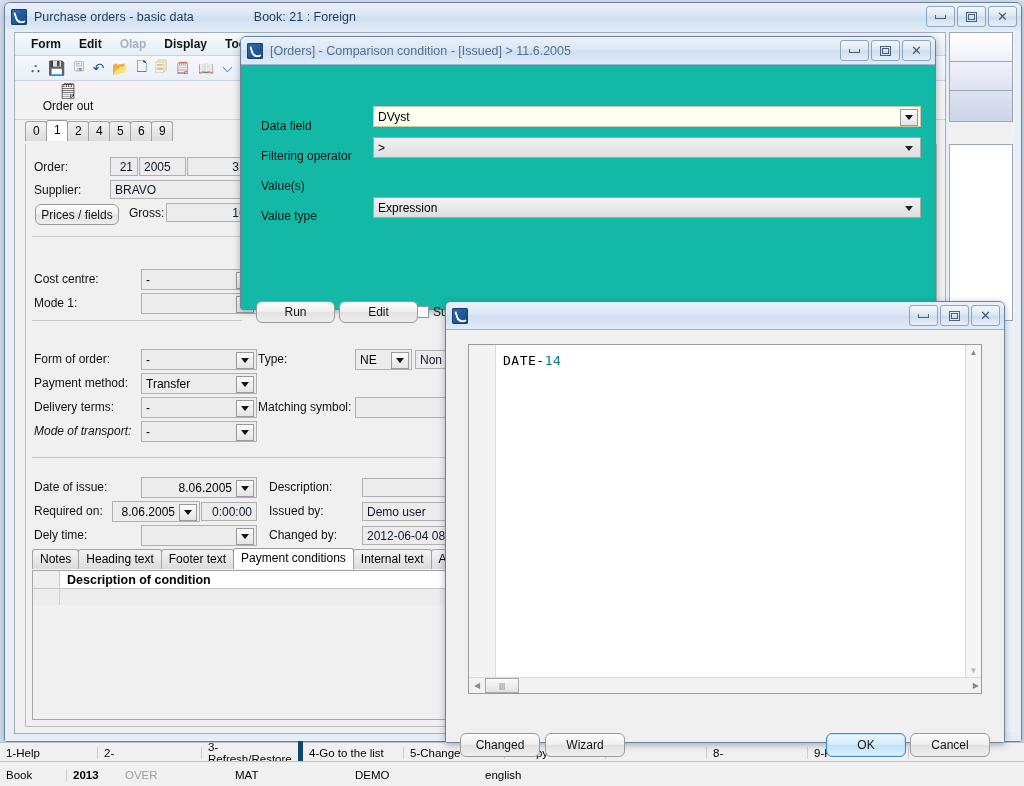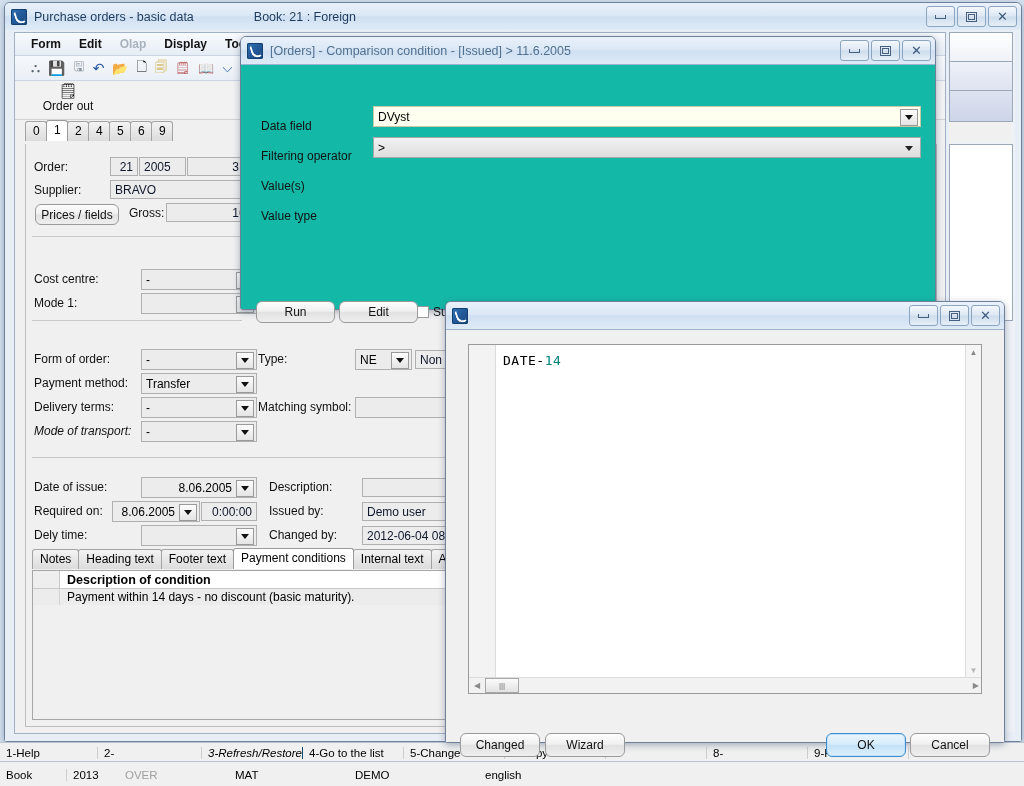--- a/index.html
+++ b/index.html
@@ -249,21 +249,20 @@
           <div class="tab">Activities</div>
         </div>
 
         <div style="position:absolute;left:6px;top:426px;right:6px;bottom:6px;background:#f0f0f0;border:1px solid #a6a6a6;">
           <div style="height:17px;background:#fff;border-bottom:1px solid #c9c9c9;display:flex;align-items:center;">
             <span style="width:26px;height:100%;border-right:1px solid #c9c9c9;background:#eeeeee;display:block;"></span>
             <span style="font-weight:bold;font-size:12.5px;padding-left:7px;">Description of condition</span>
           </div>
           <div style="height:16px;background:#ececec;display:flex;align-items:center;border-bottom:1px solid #dcdcdc;">
             <span style="width:26px;height:100%;border-right:1px solid #d3d3d3;display:block;"></span>
-            <span style="padding-left:7px;font-size:12px;">Payment within 14 days - no discount (basic maturity).</span>
           </div>
           <div style="position:absolute;left:0;right:0;top:34px;bottom:0;background:#f0f0f0;"></div>
         </div>
 
       </div>
     </div>
 
     <div style="position:absolute;left:944px;top:2px;width:66px;height:700px;background:#eef2f7;">
       <div style="position:absolute;left:0;top:0;width:62px;height:88px;border:1px solid #9aa8b8;
                   background:linear-gradient(to bottom,#ffffff,#ccd4e8);">
@@ -276,34 +275,34 @@
       <div style="position:absolute;left:0;top:198px;width:62px;height:90px;background:#fff;border:1px solid #9aa8b8;border-top:none;"></div>
     </div>
 
   </div>
 </div>
 
 <div style="position:absolute;left:0;top:742px;width:1024px;height:19px;background:#f0f0f0;
             border-top:1px solid #b9c4d2;display:flex;align-items:center;font-size:11.5px;">
   <span style="width:98px;padding-left:6px;border-right:1px solid #cfcfcf;box-sizing:border-box;">1-Help</span>
   <span style="width:104px;padding-left:6px;border-right:1px solid #cfcfcf;box-sizing:border-box;">2-</span>
-  <span style="width:101px;padding-left:6px;border-right:1px solid #0c4a6e;box-sizing:border-box;font-style:italic;">3-Refresh/Restore</span>
+  <span style="width:101px;padding-left:6px;border-right:5px solid #0c4a6e;box-sizing:border-box;">3-Refresh/Restore</span>
   <span style="width:101px;padding-left:6px;border-right:1px solid #cfcfcf;box-sizing:border-box;">4-Go to the list</span>
   <span style="width:101px;padding-left:6px;border-right:1px solid #cfcfcf;box-sizing:border-box;">5-Change</span>
   <span style="width:101px;padding-left:6px;border-right:1px solid #cfcfcf;box-sizing:border-box;">6-Copy</span>
   <span style="width:101px;padding-left:6px;border-right:1px solid #cfcfcf;box-sizing:border-box;">7-</span>
   <span style="width:101px;padding-left:6px;border-right:1px solid #cfcfcf;box-sizing:border-box;">8-</span>
   <span style="width:101px;padding-left:6px;border-right:1px solid #cfcfcf;box-sizing:border-box;">9-Print</span>
   <span style="width:115px;padding-left:6px;box-sizing:border-box;">10-Menu</span>
 </div>
 
 <div style="position:absolute;left:0;top:761px;width:1024px;height:25px;background:#f0f0f0;
             border-top:1px solid #b9c4d2;display:flex;align-items:center;font-size:11.5px;">
   <span style="width:67px;padding-left:6px;border-right:1px solid #cfcfcf;box-sizing:border-box;">Book</span>
-  <span style="width:52px;padding-left:6px;box-sizing:border-box;">2013</span>
+  <span style="width:52px;padding-left:6px;box-sizing:border-box;font-weight:bold;">2013</span>
   <span style="width:110px;padding-left:6px;box-sizing:border-box;color:#a0a0a0;">OVER</span>
   <span style="width:120px;padding-left:6px;box-sizing:border-box;">MAT</span>
   <span style="width:130px;padding-left:6px;box-sizing:border-box;">DEMO</span>
   <span style="width:200px;padding-left:6px;box-sizing:border-box;">english</span>
 </div>
 
 <div class="win" style="left:240px;top:36px;width:694px;height:272px;background:#f0f0f0;">
   <div class="titlebar">
     <span class="appicon"></span>
     <span class="title-text dim">[Orders] - Comparison condition - [Issued] &gt; 11.6.2005</span>
@@ -334,20 +333,26 @@
     <div class="combo flat" style="position:absolute;left:132px;top:72px;width:548px;">
       <span>&gt;</span>
       <span class="arrow">
           <i style="border-left:4px solid transparent;border-right:4px solid transparent;border-top:5px solid #222;display:block;width:0;height:0;"></i>
         </span>
     </div>
 
     <div class="lbl" style="position:absolute;left:20px;top:114px;">Value(s)</div>
 
     <div class="lbl" style="position:absolute;left:20px;top:144px;">Value type</div>
+    <div class="combo flat" style="position:absolute;left:132px;top:132px;width:548px;">
+      <span>Expression</span>
+      <span class="arrow">
+          <i style="border-left:4px solid transparent;border-right:4px solid transparent;border-top:5px solid #222;display:block;width:0;height:0;"></i>
+        </span>
+    </div>
 
     <div class="btn" style="position:absolute;left:15px;top:236px;width:79px;height:22px;">Run</div>
     <div class="btn" style="position:absolute;left:98px;top:236px;width:79px;height:22px;">Edit</div>
 
     <div style="position:absolute;left:176px;top:240px;display:flex;align-items:center;gap:4px;">
       <span class="cbx"></span>
       <span class="lbl">Suppress condition</span>
     </div>
     <div style="position:absolute;left:296px;top:240px;display:flex;align-items:center;gap:4px;">
       <span class="cbx"></span>

